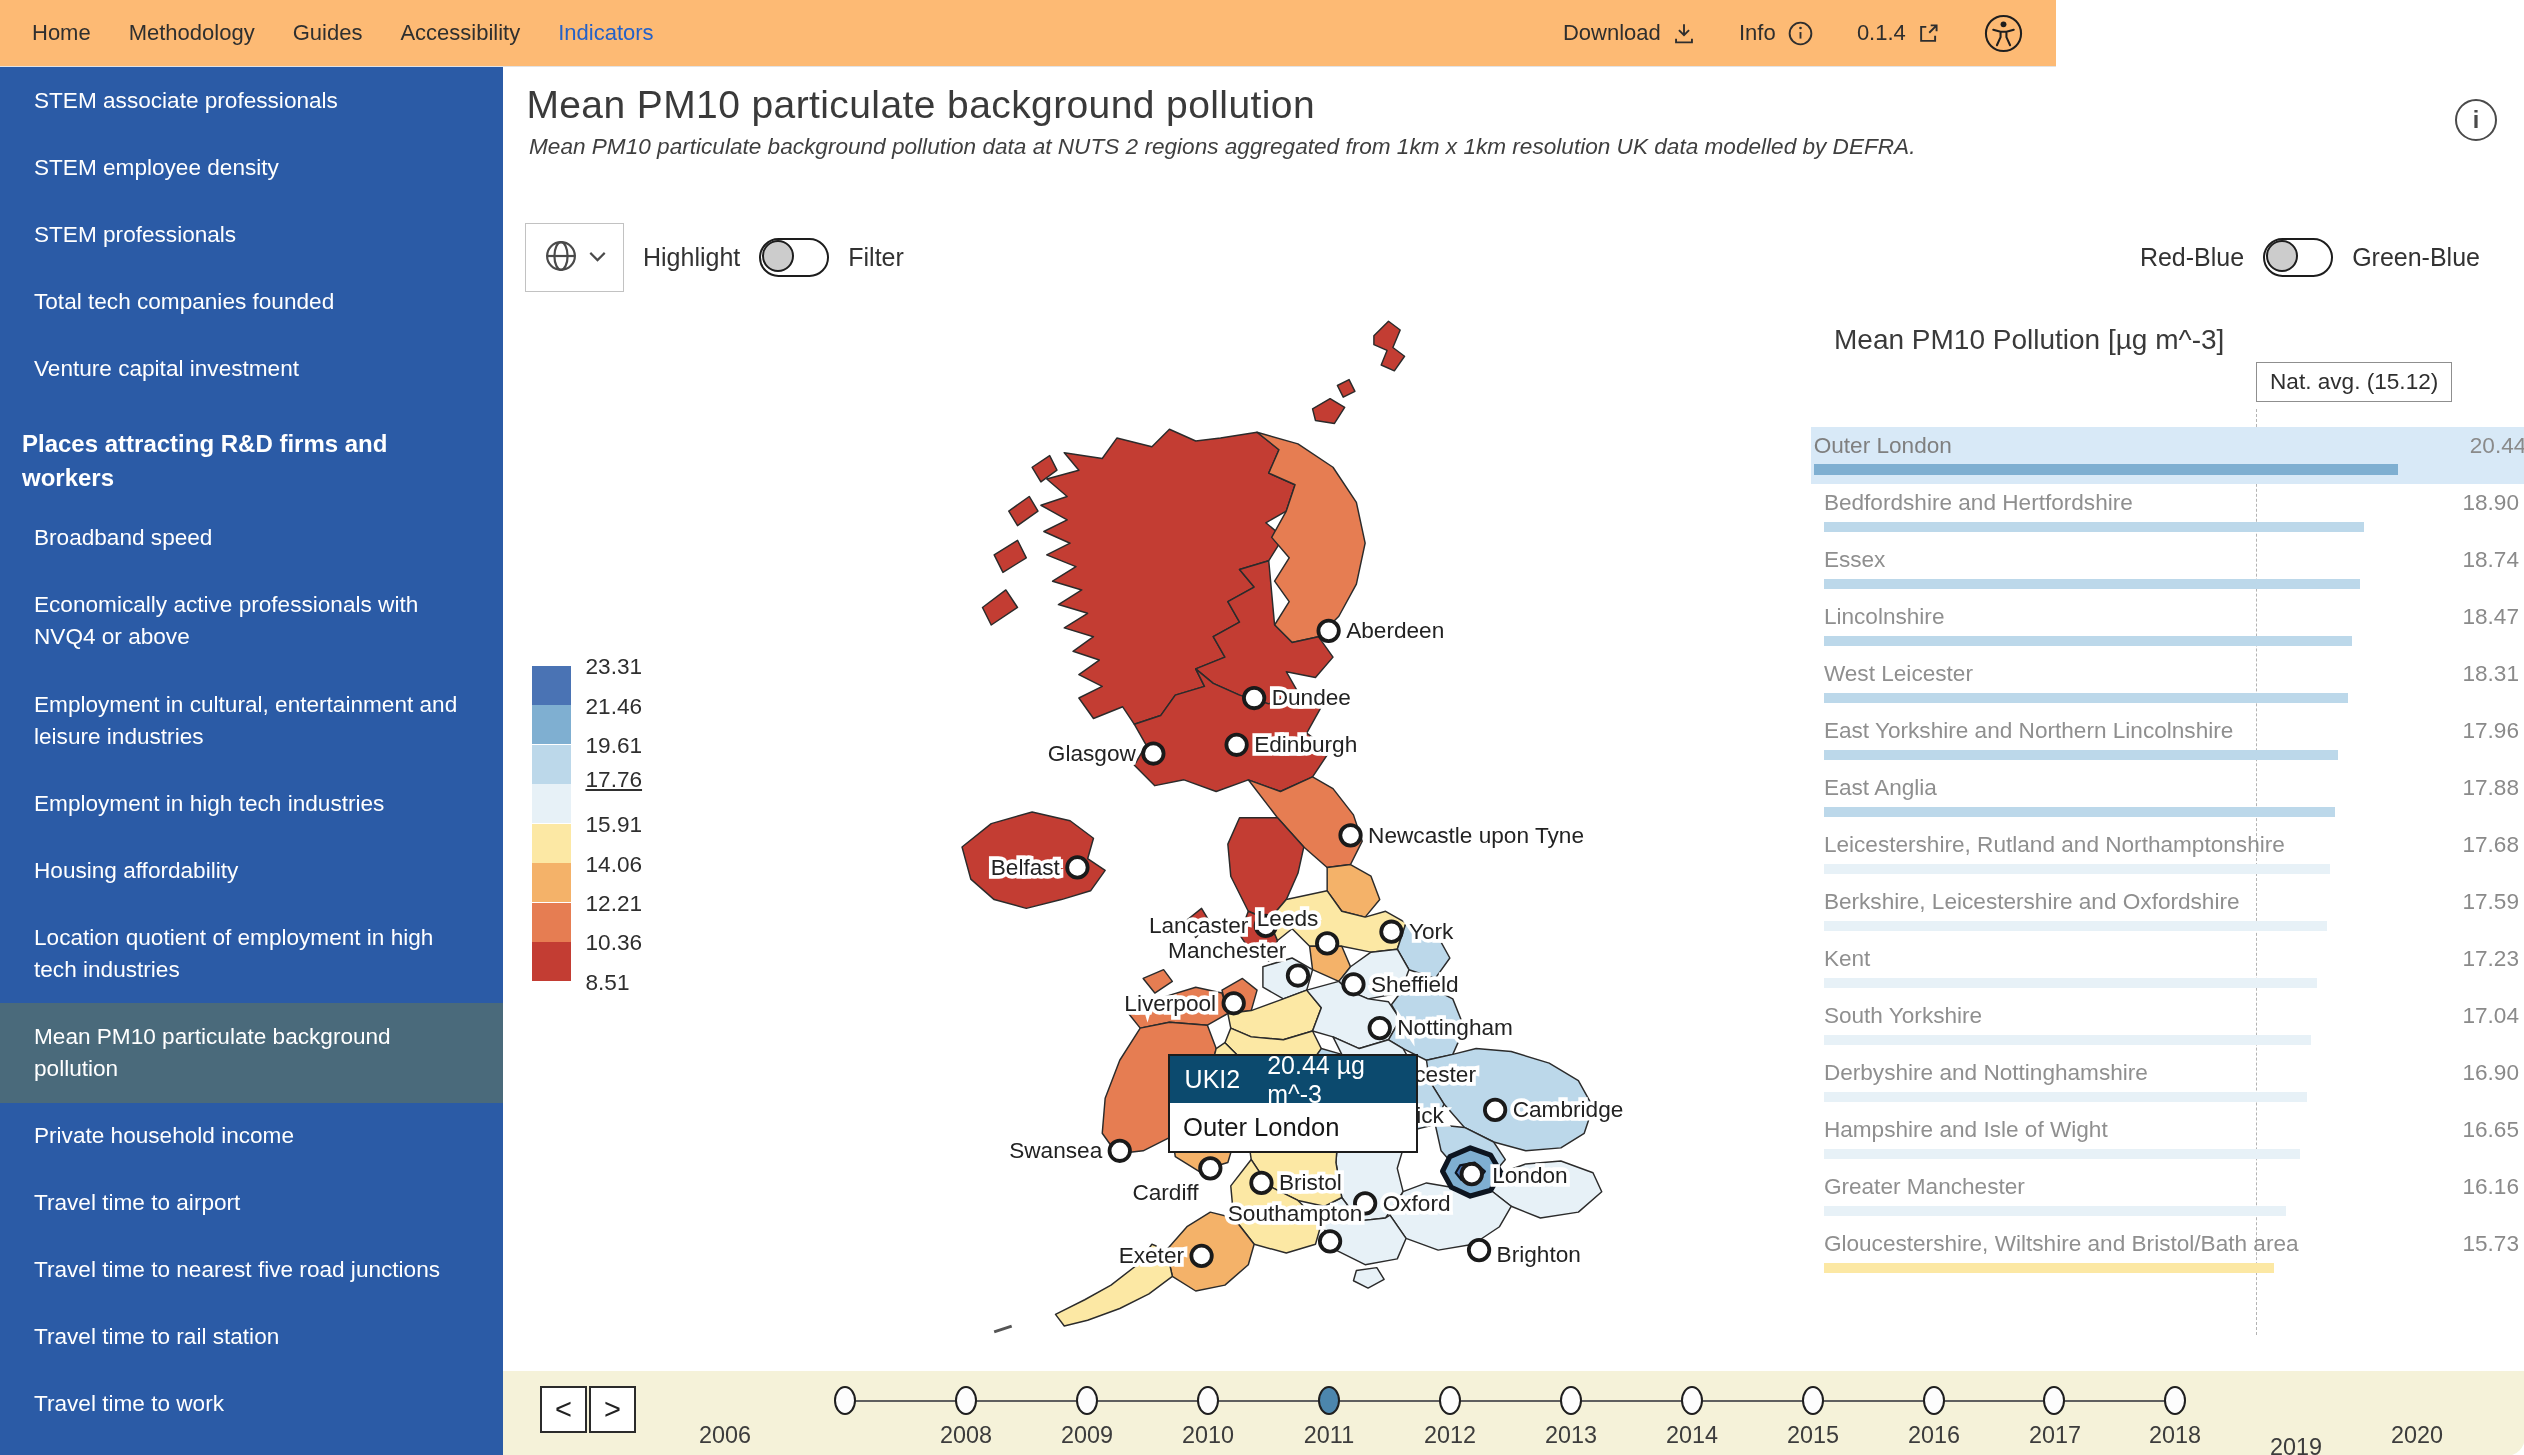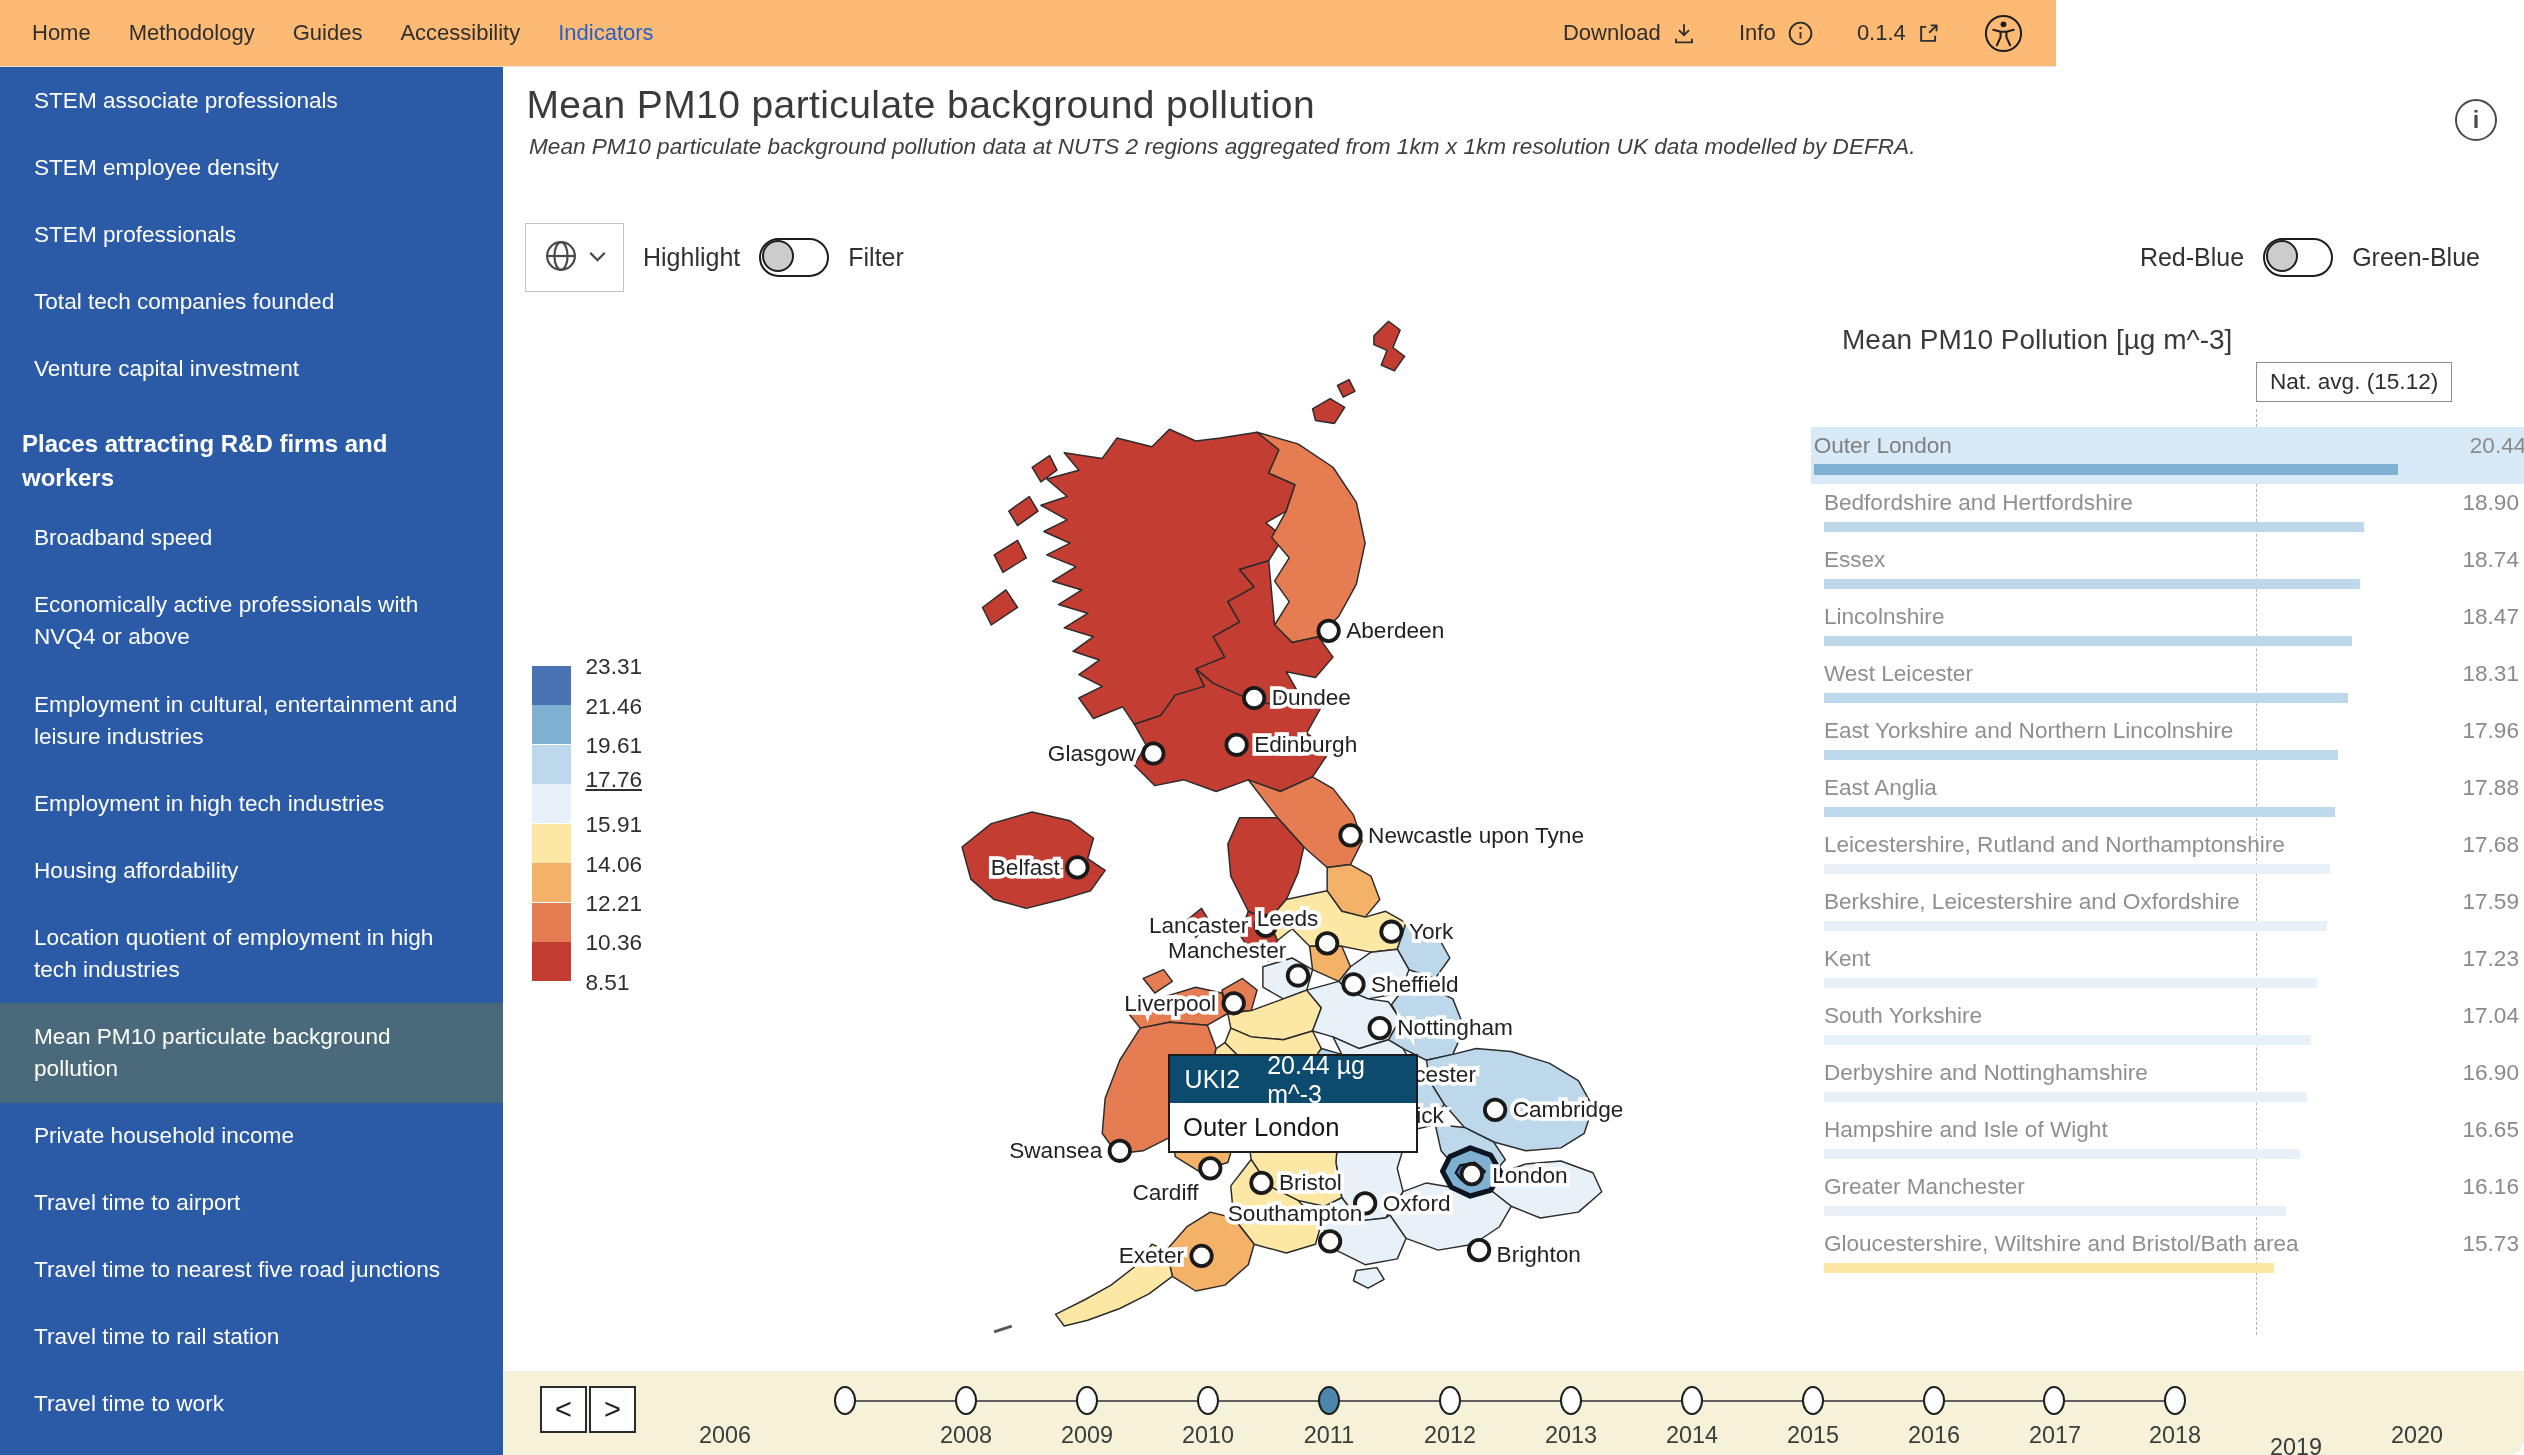--- a/index.html
+++ b/index.html
@@ -44,21 +44,21 @@
 
   
   #map { position:absolute; left:272px; top:225px; width:913px; height:1110px; z-index:2; }
 
   
   .tooltip { position:absolute; left:665px; top:987px; width:250px; border:2.2px solid #1c1c1c; background:#fff; z-index:15; }
   .tooltip-head { background:#0c4a6e; color:#fff; height:47px; display:flex; align-items:center; gap:27px; padding:0 14.6px; font-size:25px; }
   .tooltip-body { height:48px; display:flex; align-items:center; padding:0 13px; font-size:25.6px; color:#161616; background:#fff; }
 
   
-  .chart-title { position:absolute; left:1331px; top:257px; font-size:28px; color:#3a3a3a;margin-left:8px; }
+  .chart-title { position:absolute; left:1331px; top:257px; font-size:28px; color:#3a3a3a; }
   .natavg-box { position:absolute; left:1753px; top:295px; border:1.5px solid #8f8f8f; background:#fff; font-size:22.6px; color:#2f2f2f;
                 padding:5.8px 13px; z-index:6; }
   .natline { position:absolute; left:1753px; top:342px; height:926px; width:0; border-left:1.5px dashed #b3b3b3; z-index:1; }
   .chart-rows { position:absolute; left:1318px; top:360px; width:698px; z-index:2; }
   .crow { position:relative; height:57px; cursor:pointer; }
   .crow.sel { background:#d8e9f7; margin:0 -7.3px 0 -10.2px; padding:0 7.3px 0 10.2px; }
   .crow-label { position:absolute; left:2.9px; top:5.8px; font-size:22.6px; color:#8f8f8f; white-space:nowrap; }
   .crow.sel .crow-label { color:#7f7f7f; }
   .crow-value { position:absolute; right:0; top:5.8px; font-size:22.6px; color:#8a8a8a; }
   .crow-bar { position:absolute; left:2.9px; top:38px; height:9.5px; }

